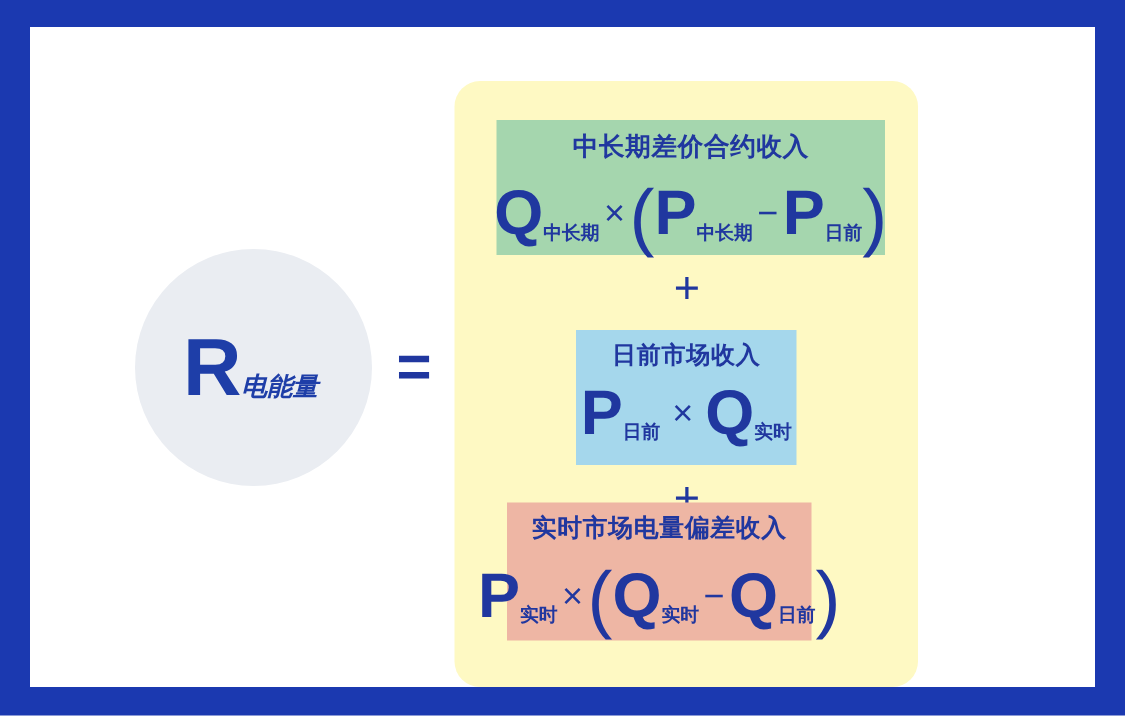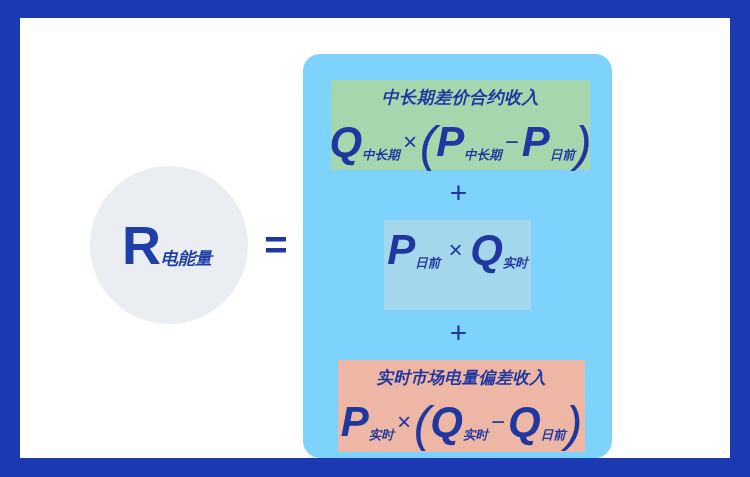--- a/index.html
+++ b/index.html
@@ -71,35 +71,34 @@
     font-weight: 700;
     line-height: 44px;
     text-align: center;
   }
 
   
   #panel {
     position: absolute;
     left: 283px; top: 36px;
     width: 309px; height: 404px;
-    background: #7dd3fc;
+    background: #fef9c3;
     border-radius: 17px;
-    font-style: italic;
   }
 
   
   .fbox {
     position: absolute;
     box-sizing: border-box;
     padding-top: 5px;
     text-align: center;
   }
   #box-1 { left: 28px; top: 26px;  width: 259px; height: 90px; background: #a5d6ae; }
   #box-2 { left: 81px; top: 166px; width: 147px; height: 90px; background: #a5d7ec; }
-  #box-3 { left: 35px; top: 306px; width: 247px; height: 92px; background: #eeb6a4; }
+  #box-3 { left: 35px; top: 281px; width: 203px; height: 92px; background: #eeb6a4; }
 
   .fbox .heading {
     color: #20379f;
     font-weight: 700;
     font-size: 17px;
     line-height: 25px;
     letter-spacing: 0.5px;
     white-space: nowrap;
   }
   #box-2 .heading { font-size: 16px; }
@@ -184,20 +183,21 @@
           <span class="op">−</span>
           <span class="v">P</span>
           <span class="s">日前</span>
           <span class="par">)</span>
         </div>
       </div>
 
       <div class="plus" id="plus-1">+</div>
 
       <div class="fbox" id="box-2">
+        <div class="heading">日前市场收入</div>
         <div class="formula">
           <span class="v">P</span>
           <span class="s">日前</span>
           <span class="gap"></span>
           <span class="op">×</span>
           <span class="gap"></span>
           <span class="v">Q</span>
           <span class="s">实时</span>
         </div>
       </div>

